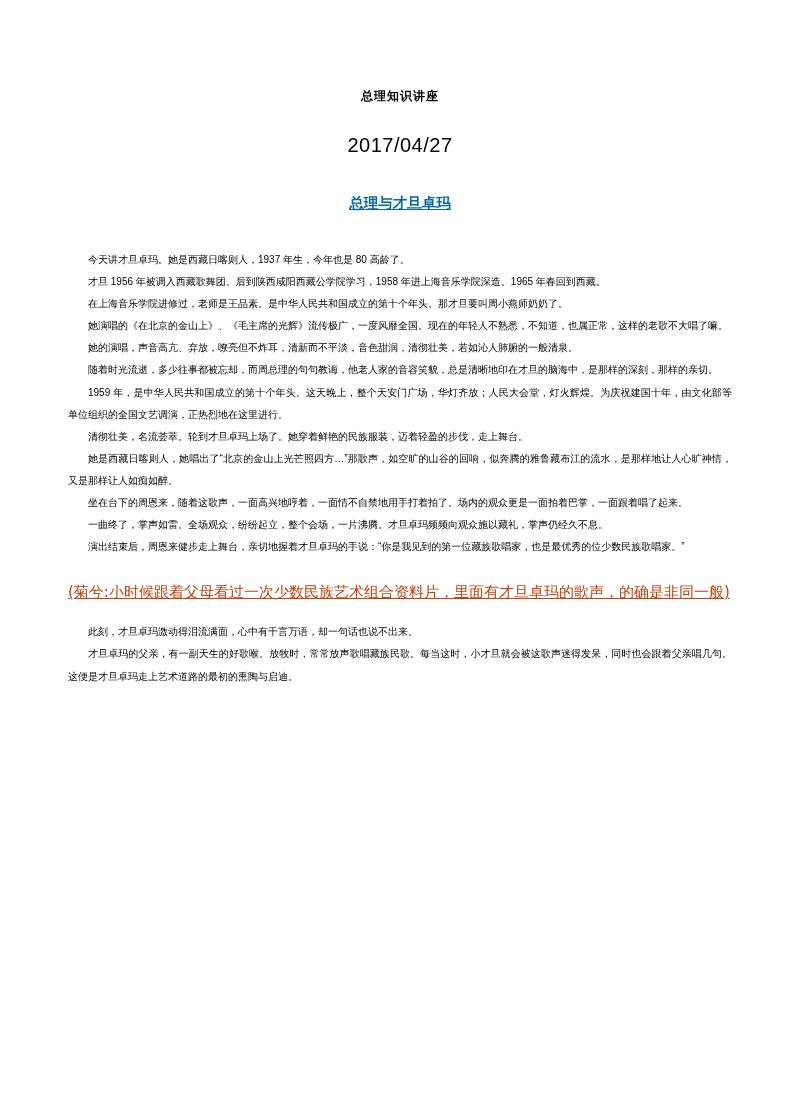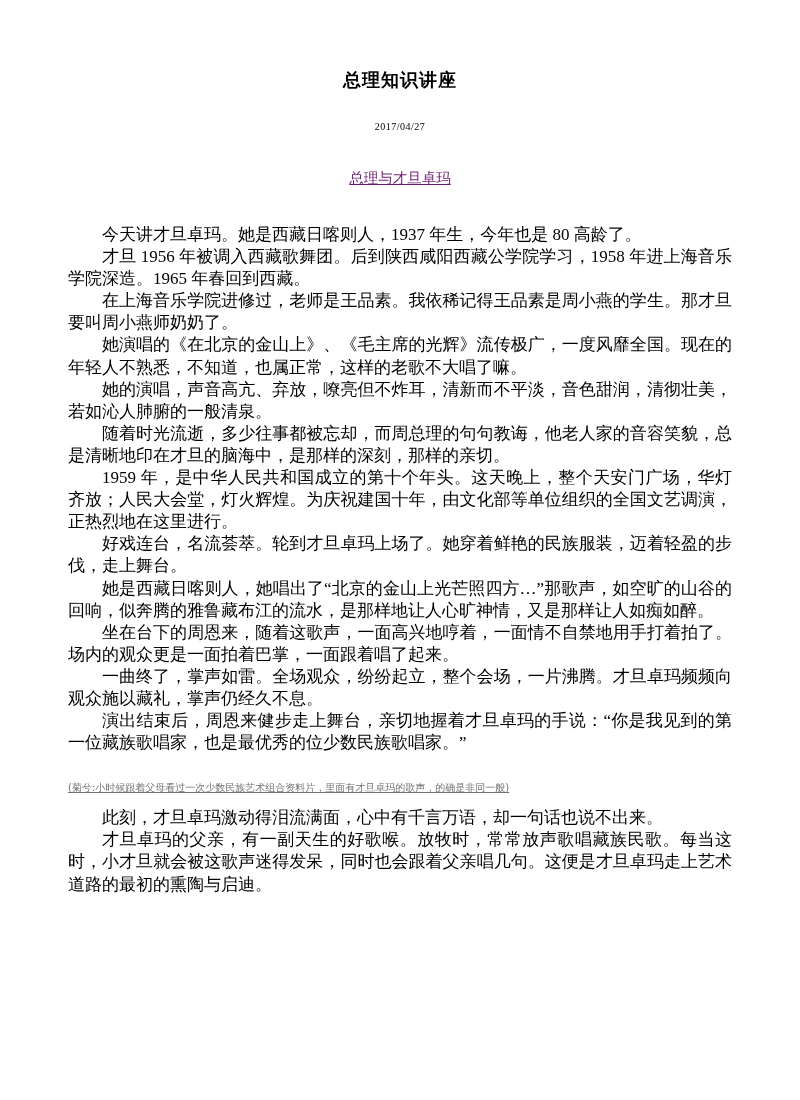--- a/index.html
+++ b/index.html
@@ -17,90 +17,90 @@
   }
   .page {
     width: 800px;
     height: 1100px;
     box-sizing: border-box;
     padding: 0 68px;
     position: relative;
   }
   .doc-title {
     text-align: center;
-    font-size: 18px;
+    font-size: 12px;
     font-weight: bold;
     letter-spacing: 1px;
     margin: 0;
-    padding-top: 68px;
+    padding-top: 88px;
     font-family: "DejaVu Sans", "Liberation Sans", sans-serif;
   }
   .doc-date {
     text-align: center;
-    font-size: 10px;
+    font-size: 20px;
     margin: 0;
     padding-top: 29px;
-    font-family: Liberation Serif, serif;
+    font-family: Liberation Sans, sans-serif;
     letter-spacing: 0.5px;
   }
   .section-heading {
     text-align: center;
     font-size: 14.5px;
-    font-weight: normal;
-    color: #701a75;
+    font-weight: bold;
+    color: #0369a1;
     text-decoration: underline;
     margin: 0;
     padding-top: 37px;
     font-family: "DejaVu Sans", "Liberation Sans", sans-serif;
   }
   .body-block {
     padding-top: 36px;
   }
   p.para {
     margin: 0 0 0 0;
-    font-size: 17px;
+    font-size: 10px;
     line-height: 22.1px;
     text-align: justify;
     text-indent: 2em;
-    font-family: Liberation Serif, serif;
+    font-family: Liberation Sans, sans-serif;
   }
   p.note {
     margin: 15px 0 0 0;
-    font-size: 10px;
+    font-size: 15px;
     line-height: 38px;
-    color: #737373;
+    color: #c2410c;
     text-decoration: underline;
     text-indent: 0;
     text-align: justify;
     font-family: "DejaVu Sans", "Liberation Sans", sans-serif;
   }
   .after-note {
-    margin-top: 0;
+    margin-top: 10px;
   }
 </style>
 </head>
 <body>
 
 <div class="page">
 
   <h1 class="doc-title">总理知识讲座</h1>
 
   <div class="doc-date">2017/04/27</div>
 
   <div class="section-heading">总理与才旦卓玛</div>
 
   <div class="body-block">
     <p class="para">今天讲才旦卓玛。她是西藏日喀则人，1937 年生，今年也是 80 高龄了。</p>
     <p class="para">才旦 1956 年被调入西藏歌舞团。后到陕西咸阳西藏公学院学习，1958 年进上海音乐学院深造。1965 年春回到西藏。</p>
-    <p class="para">在上海音乐学院进修过，老师是王品素。我依稀记得王品素是周小燕的学生。那才旦要叫周小燕师奶奶了。</p>
+    <p class="para">在上海音乐学院进修过，老师是王品素。是中华人民共和国成立的第十个年头。那才旦要叫周小燕师奶奶了。</p>
     <p class="para">她演唱的《在北京的金山上》、《毛主席的光辉》流传极广，一度风靡全国。现在的年轻人不熟悉，不知道，也属正常，这样的老歌不大唱了嘛。</p>
     <p class="para">她的演唱，声音高亢、弃放，嘹亮但不炸耳，清新而不平淡，音色甜润，清彻壮美，若如沁人肺腑的一般清泉。</p>
     <p class="para">随着时光流逝，多少往事都被忘却，而周总理的句句教诲，他老人家的音容笑貌，总是清晰地印在才旦的脑海中，是那样的深刻，那样的亲切。</p>
     <p class="para">1959 年，是中华人民共和国成立的第十个年头。这天晚上，整个天安门广场，华灯齐放；人民大会堂，灯火辉煌。为庆祝建国十年，由文化部等单位组织的全国文艺调演，正热烈地在这里进行。</p>
-    <p class="para">好戏连台，名流荟萃。轮到才旦卓玛上场了。她穿着鲜艳的民族服装，迈着轻盈的步伐，走上舞台。</p>
+    <p class="para">清彻壮美，名流荟萃。轮到才旦卓玛上场了。她穿着鲜艳的民族服装，迈着轻盈的步伐，走上舞台。</p>
     <p class="para">她是西藏日喀则人，她唱出了“北京的金山上光芒照四方…”那歌声，如空旷的山谷的回响，似奔腾的雅鲁藏布江的流水，是那样地让人心旷神情，又是那样让人如痴如醉。</p>
     <p class="para">坐在台下的周恩来，随着这歌声，一面高兴地哼着，一面情不自禁地用手打着拍了。场内的观众更是一面拍着巴掌，一面跟着唱了起来。</p>
     <p class="para">一曲终了，掌声如雷。全场观众，纷纷起立，整个会场，一片沸腾。才旦卓玛频频向观众施以藏礼，掌声仍经久不息。</p>
     <p class="para">演出结束后，周恩来健步走上舞台，亲切地握着才旦卓玛的手说：“你是我见到的第一位藏族歌唱家，也是最优秀的位少数民族歌唱家。”</p>
 
     <p class="note">(菊兮:小时候跟着父母看过一次少数民族艺术组合资料片，里面有才旦卓玛的歌声，的确是非同一般)</p>
 
     <div class="after-note">
       <p class="para">此刻，才旦卓玛激动得泪流满面，心中有千言万语，却一句话也说不出来。</p>
       <p class="para">才旦卓玛的父亲，有一副天生的好歌喉。放牧时，常常放声歌唱藏族民歌。每当这时，小才旦就会被这歌声迷得发呆，同时也会跟着父亲唱几句。这便是才旦卓玛走上艺术道路的最初的熏陶与启迪。</p>

